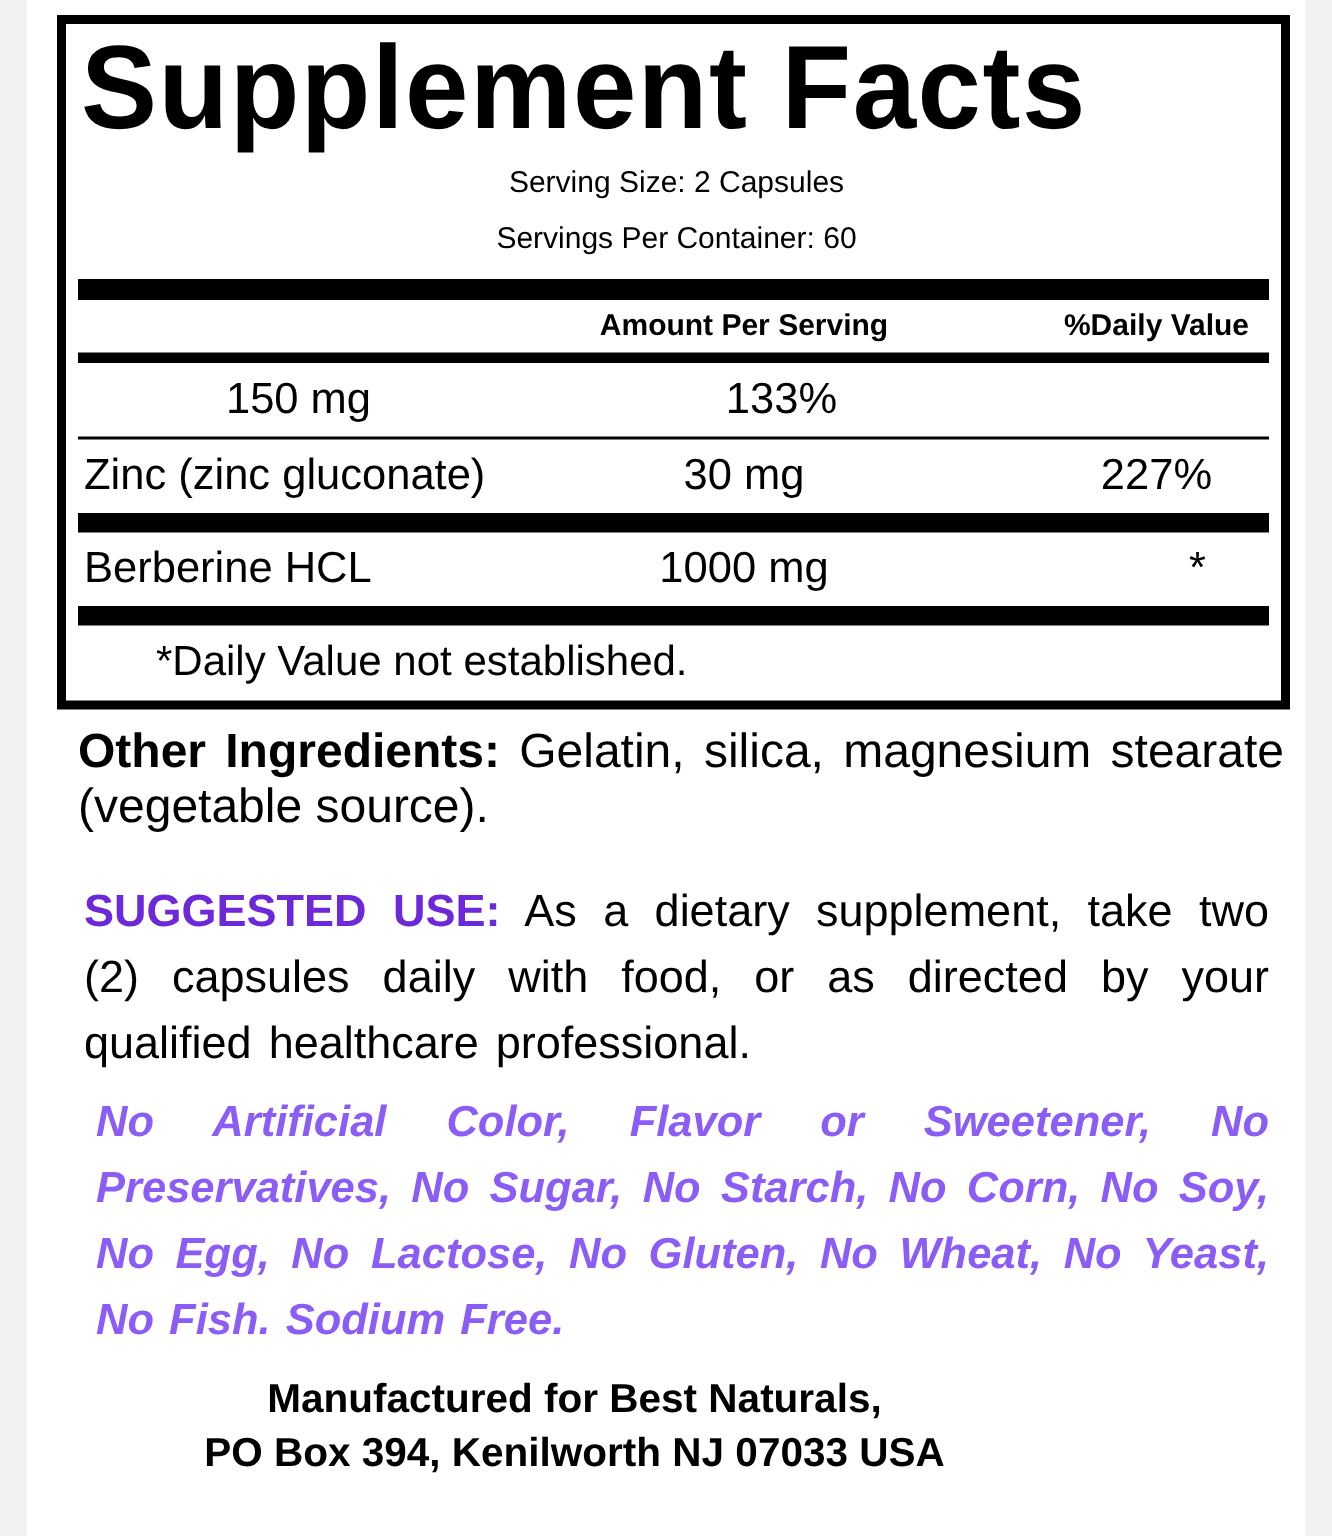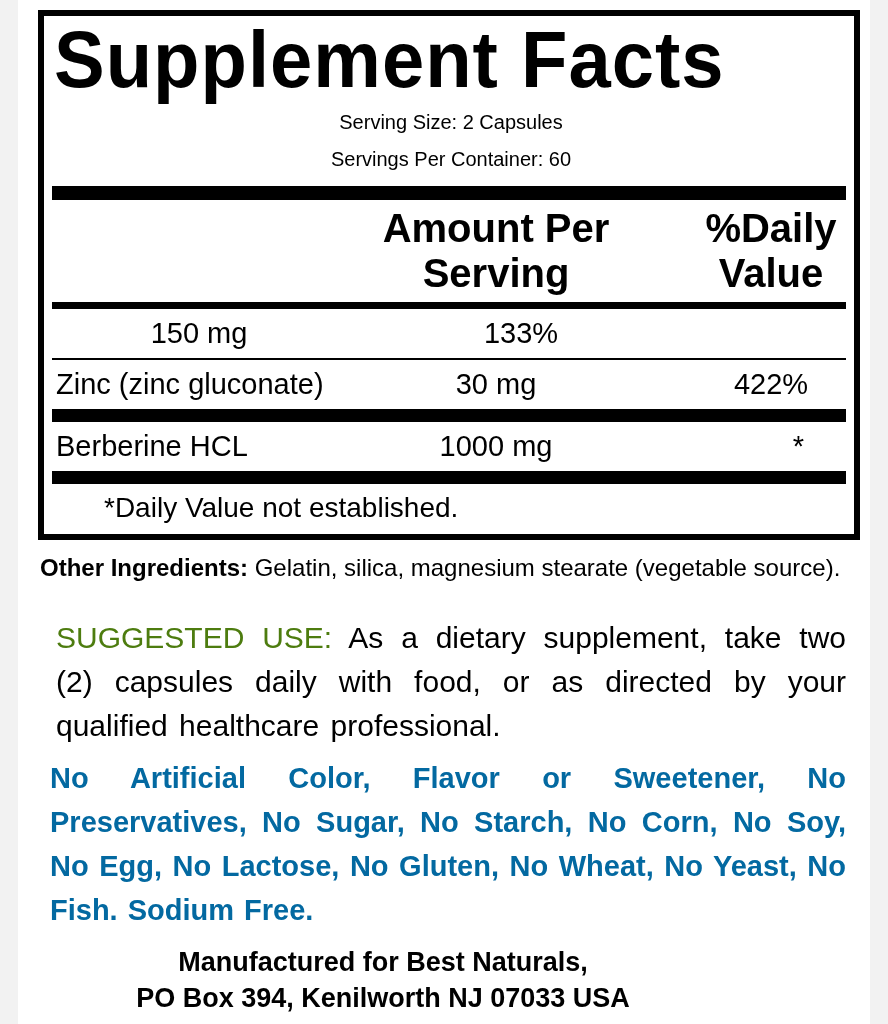--- a/index.html
+++ b/index.html
@@ -44,62 +44,63 @@
   .bar-c { height:13px; }
   .fp-hairline { height:2px; background:#000; }
 
   .fp-row {
     display:grid;
     grid-template-columns:1fr 300px 200px;
     align-items:center;
   }
   .fp-header-row {
     font-weight:700;
-    font-size:40px;
+    font-size:20px;
     padding:6px 0 6px 0;
   }
   .fp-data-row {
     font-size:29px;
     padding:8px 0;
   }
   .col-name { text-align:left; padding-left:4px; }
   .col-amount { text-align:center; }
   .col-dv { text-align:center; padding-left:50px; }
   .col-dv.star { text-align:right; padding-right:42px; padding-left:0; }
   .fp-footnote {
     font-size:28px;
     line-height:34px;
     padding:7px 0 4px 4px;
     margin-left:48px;
   }
 
   
   .other-ingredients {
-    margin:9px 14px 0 12px;
-    font-size:24px;
+    margin:9px 14px 0 24px;
+    font-size:32px;
     line-height:37px;
     text-align:justify;
   }
   .other-ingredients .lbl { font-weight:700; }
 
   .suggested-use {
     margin:30px 24px 0 28px;
     font-size:30px;
     line-height:44px;
     text-align:justify;
     word-spacing:3px;
   }
-  .suggested-use .lbl { color:#4d7c0f; font-weight:400; }
+  .suggested-use .lbl { color:#6d28d9; font-weight:700; }
 
   .claims {
-    margin:8px 24px 0 22px;
+    margin:8px 24px 0 36px;
     font-size:29px;
     line-height:44px;
+    font-style:italic;
     font-weight:700;
-    color:#0369a1;
+    color:#8b5cf6;
     text-align:justify;
     word-spacing:2px;
   }
 
   
   .footer {
     position:relative;
     margin-top:12px;
   }
   .footer-text {
@@ -133,21 +134,21 @@
     <div class="fp-row fp-data-row">
       <div class="col-amount">150 mg</div>
       <div class="col-dv">133%</div>
     </div>
 
     <div class="fp-hairline"></div>
 
     <div class="fp-row fp-data-row">
       <div class="col-name">Zinc (zinc gluconate)</div>
       <div class="col-amount">30 mg</div>
-      <div class="col-dv">422%</div>
+      <div class="col-dv">227%</div>
     </div>
 
     <div class="bar bar-c"></div>
 
     <div class="fp-row fp-data-row">
       <div class="col-name">Berberine HCL</div>
       <div class="col-amount">1000 mg</div>
       <div class="col-dv star">*</div>
     </div>
 

